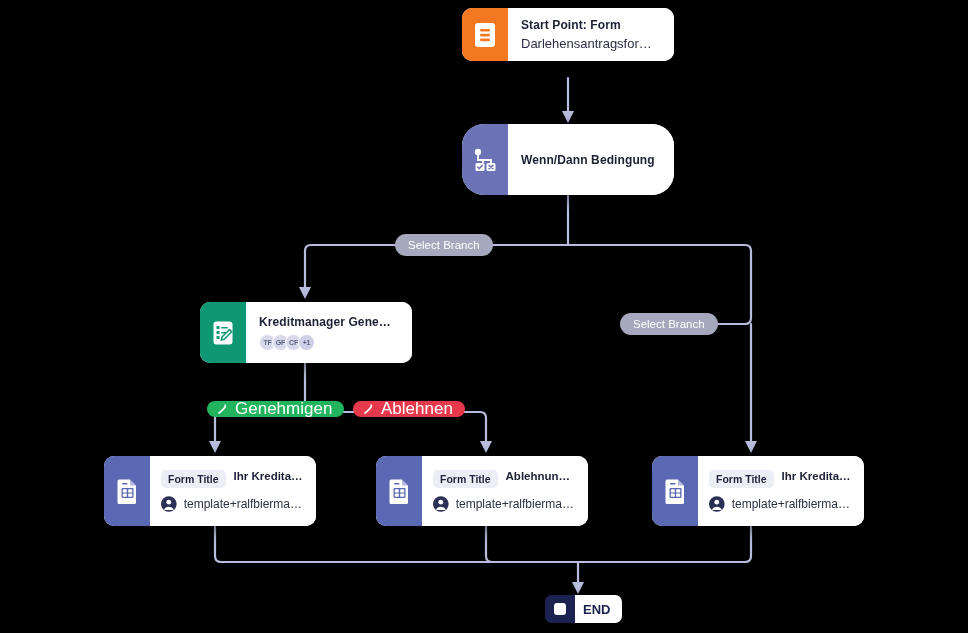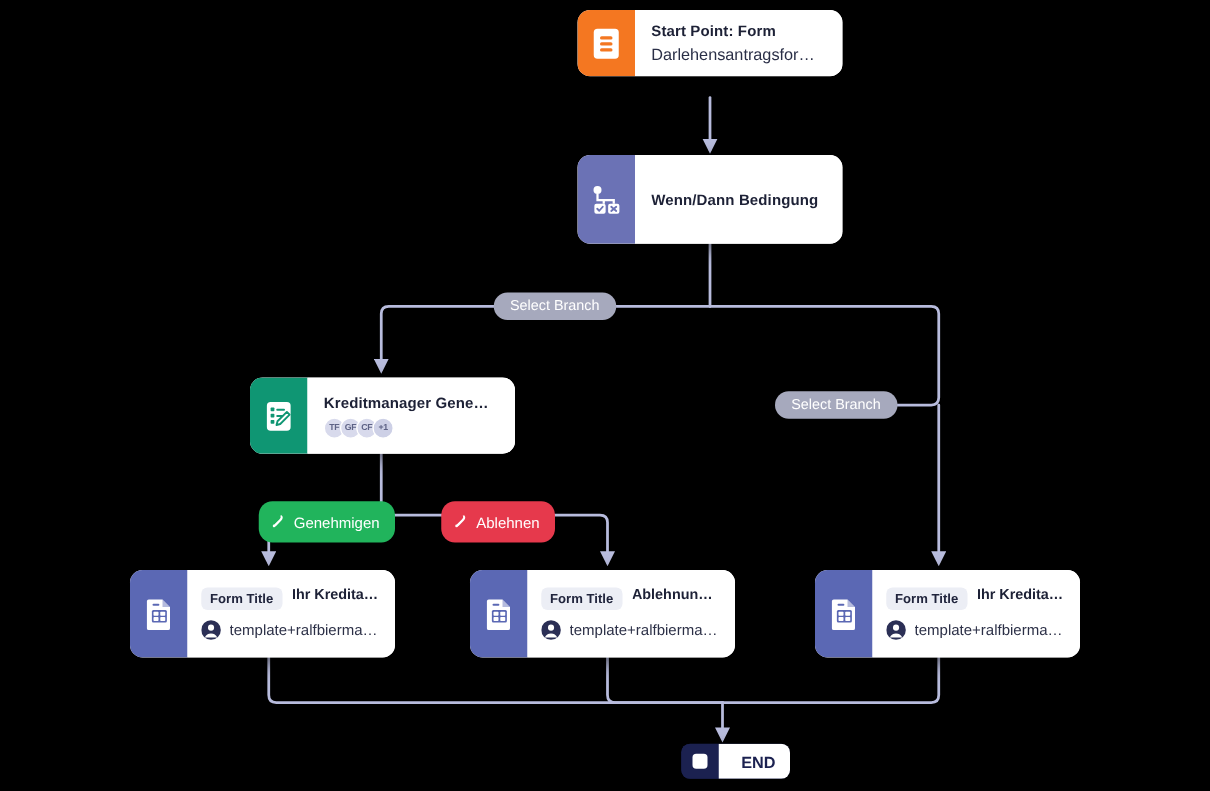--- a/index.html
+++ b/index.html
@@ -68,21 +68,21 @@
     overflow: hidden;
     text-overflow: ellipsis;
   }
 
   
   #node-start { left: 462px; top: 8px; width: 212px; height: 53px; }
   #node-start .node-icon { background: #f47721; }
   #node-start .node-body { justify-content: center; gap: 4px; }
 
   
-  #node-condition { left: 462px; top: 124px; width: 212px; height: 71px; }
+  #node-condition { left: 462px; top: 124px; width: 212px; height: 71px; border-radius: 22px; }
   #node-condition .node-icon { background: #6b72b5; }
   .cond-btn {
     display: flex;
     align-items: center;
     justify-content: center;
     gap: 7px;
     height: 24px;
     border-radius: 6px;
     background: #eef0fb;
     border: 1px solid #ccd2f0;
@@ -173,25 +173,25 @@
     justify-content: center;
     white-space: nowrap;
     cursor: pointer;
   }
   #branch-pill-left  { left: 395px; top: 234px; }
   #branch-pill-right { left: 620px; top: 313px; }
 
   
   .outcome-pill {
     position: absolute;
-    height: 33px;
+    height: 16px;
     padding: 0 12px 0 9px;
     border-radius: 11px;
     color: #ffffff;
-    font-size: 12px;
+    font-size: 17px;
     display: flex;
     align-items: center;
     gap: 6px;
     white-space: nowrap;
     cursor: pointer;
   }
   #pill-approve { left: 207px; top: 401px; background: #21b45c; }
   #pill-reject  { left: 353px; top: 401px; background: #e6394c; }
 
   
@@ -213,21 +213,21 @@
     background: #1b2150;
   }
   #node-end .end-sq {
     width: 12px; height: 12px; border-radius: 3px; background: #ffffff;
   }
   #node-end .end-label {
     background: #ffffff;
     color: #1b2150;
     font-size: 13px;
     font-weight: bold;
-    padding: 0 12px 0 18px;
+    padding: 0 12px 0 8px;
     height: 28px;
     display: flex; align-items: center;
   }
 </style>
 </head>
 <body>
 
 <div id="canvas">
 
   <svg id="edges" viewBox="0 0 968 633" xmlns="http://www.w3.org/2000/svg">

